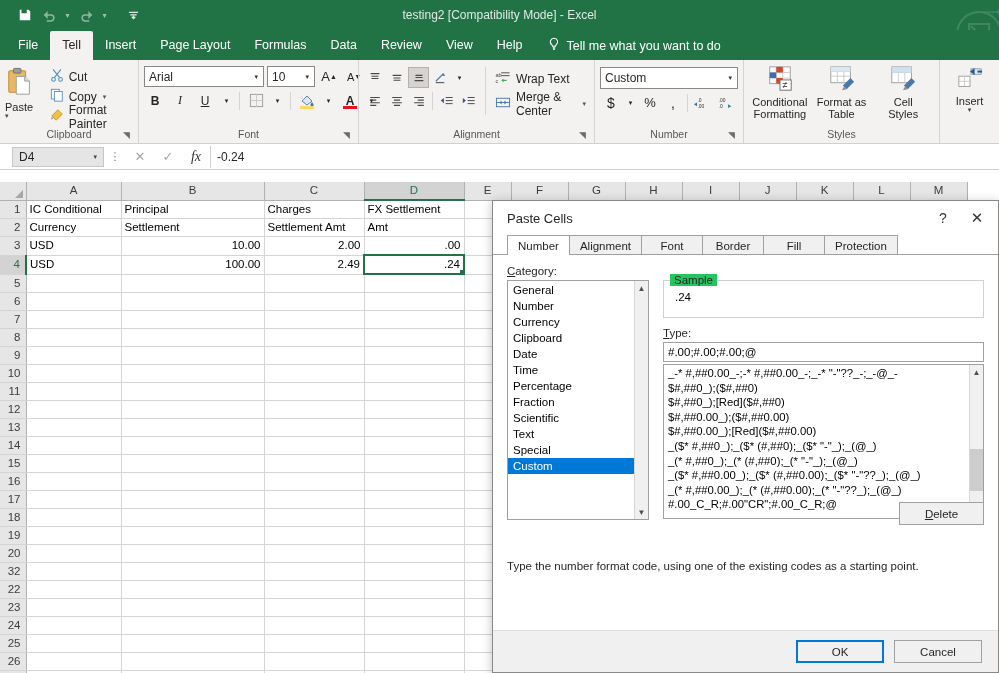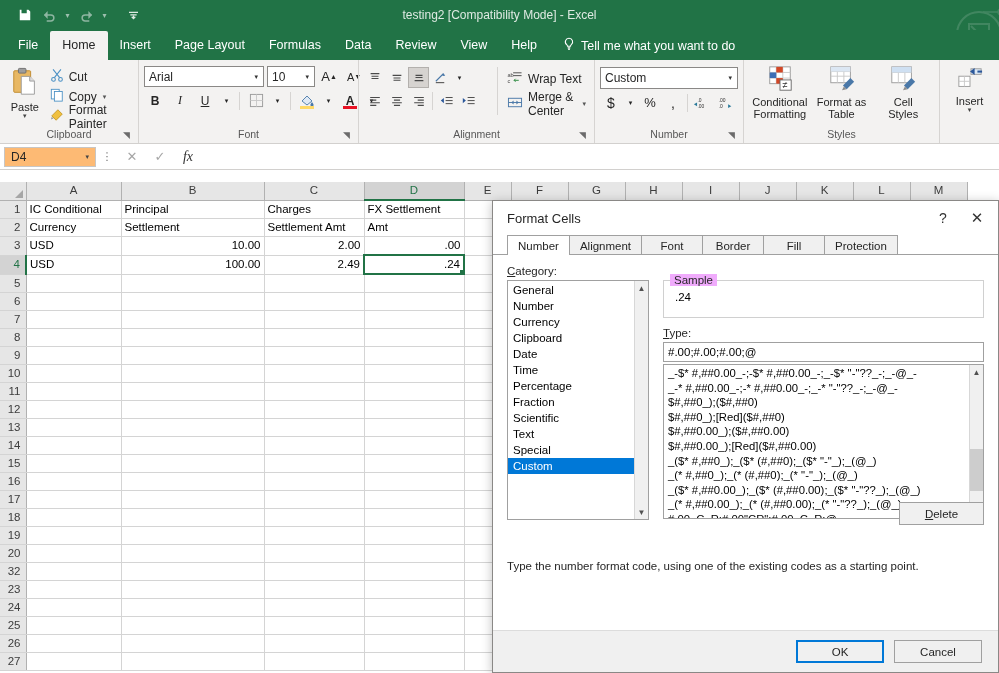--- a/index.html
+++ b/index.html
@@ -51,21 +51,21 @@
   .rgroup { position:relative; display:flex; flex-direction:column; padding: 3px 5px 0 5px; }
   .rgroup + .rgroup { border-left:1px solid #d6d4d2; }
   .rgroup-body { flex:1; display:flex; align-items:flex-start; gap:2px; padding-top:2px;}
   .rgroup-label {
     height:16px; font-size:10.5px; color:#575757; text-align:center; line-height:14px;
     position:relative;
   }
   .dlg-launch { position:absolute; right:3px; bottom:1px; font-size:9px; color:#6b6b6b; }
 
   
-  .paste-btn { width:48px; display:flex; flex-direction:column; align-items:center; padding-top:2px;}
+  .paste-btn { width:48px; display:flex; flex-direction:column; padding-top:2px;}
   .paste-lbl { font-size:11px; color:#262626; margin-top:1px;}
   .paste-car { font-size:7px; color:#444; line-height:6px;}
   .clip-items { display:flex; flex-direction:column; gap:1px; padding-top:2px;}
   .clip-item { display:flex; align-items:center; gap:5px; font-size:12px; color:#262626; height:19px; padding:0 3px;}
   .mini-car { font-size:7px; color:#555; margin-left:1px; }
 
   
   .fontrow { display:flex; align-items:center; gap:3px; }
   .combo {
     border:1px solid #8a8886; background:#fff; height:21px; display:flex; align-items:center;
@@ -91,21 +91,21 @@
   
   .nbtnrow { display:flex; align-items:center; gap:1px; margin-top:3px;}
 
   
   .sbtn { width:62px; display:flex; flex-direction:column; align-items:center; font-size:11px; line-height:12px; color:#262626; text-align:center;}
   .sbtn .cap { margin-top:1px;}
 
   
   .fbar { height:26px; background:#fff; display:flex; align-items:center; border-bottom:1px solid #d2d0ce;}
   .namebox {
-    width:92px; height:20px; margin-left:4px; border:1px solid #c8c6c4; background:#fdba74;
+    width:92px; height:20px; margin-left:12px; border:1px solid #c8c6c4; background:#e5e5e5;
     display:flex; align-items:center; padding:0 2px 0 6px; font-size:12px;
   }
   .namebox .nv { flex:1;}
   .fb-dots { width:22px; text-align:center; color:#767676; font-size:11px; letter-spacing:0; }
   .fb-icons { display:flex; align-items:center; gap:0px; }
   .fb-ico { width:28px; height:22px; display:flex;align-items:center;justify-content:center; font-size:13px; color:#a6a6a6;}
   .fb-ico.fx { color:#333; font-style:italic; font-family:"Liberation Serif", serif; font-size:14px;}
   .fb-input { flex:1; border-left:1px solid #d2d0ce; height:22px; display:flex;align-items:center; padding-left:6px; font-size:12px;}
 
   
@@ -160,21 +160,21 @@
   .catlist { flex:1; padding:1px 0 0 0;}
   .catitem { font-size:11.5px; padding:0 0 0 5px; height:16px; line-height:16px; color:#000;}
   .catitem.sel { background:#0078d7; color:#fff;}
   .vscroll { width:14px; background:#f0f0f0; border-left:1px solid #d7d7d7; display:flex; flex-direction:column; justify-content:space-between;}
   .vs-arrow { height:14px; font-size:8px; color:#505050; display:flex;align-items:center;justify-content:center;}
   .vs-thumb { background:#cdcdcd; }
   .rightcol { flex:1; }
   .fieldset {
     border:1px solid #d0d0d0; border-radius:0; padding:6px 8px 8px 8px; position:relative; height:38px;
   }
-  .fieldset > .legend { position:absolute; top:-7px; left:6px; background:#f0abfc; padding:0 4px; font-size:11.5px;}
+  .fieldset > .legend { position:absolute; top:-7px; left:6px; background:#22c55e; padding:0 4px; font-size:11.5px;}
   .sample-val { font-size:11.5px; color:#000; padding-top:4px; padding-left:3px;}
   .typeinput {
     border:1px solid #a0a0a0; background:#fff; height:20px; display:flex; align-items:center;
     padding:0 4px; font-size:11.5px; color:#000; margin-bottom:2px;
   }
   .typelist { border:1px solid #a0a0a0; background:#fff; height:155px; display:flex; overflow:hidden; }
   .tl-items { flex:1; padding-top:1px; overflow:hidden;}
   .tl-item { font-size:11.3px; height:14.6px; line-height:14.6px; padding-left:4px; white-space:nowrap; color:#000;}
   .deletebtn {
     position:absolute; right:14px; width:85px; height:23px; border:1px solid #a0a0a0; background:#f0f0f0;
@@ -224,21 +224,21 @@
       <path d="M64 38 48 22" stroke="#7dab92" stroke-width="2"></path>
       <circle cx="78" cy="8" r="3" fill="none" stroke="#7dab92" stroke-width="1.5"></circle>
       <circle cx="78" cy="52" r="3" fill="none" stroke="#7dab92" stroke-width="1.5"></circle>
       <path d="M60 8h18M60 52h18" stroke="#7dab92" stroke-width="1.5"></path>
     </svg>
   </div>
 </div>
 
 <div class="tabbar">
   <div class="tab">File</div>
-  <div class="tab active">Home</div>
+  <div class="tab active">Tell</div>
   <div class="tab">Insert</div>
   <div class="tab">Page Layout</div>
   <div class="tab">Formulas</div>
   <div class="tab">Data</div>
   <div class="tab">Review</div>
   <div class="tab">View</div>
   <div class="tab">Help</div>
   <div class="tellme">
     <span class="bulb">
       <svg width="12" height="14" viewBox="0 0 12 14">
@@ -402,21 +402,21 @@
               </svg>
             </div>
           <div class="abtn">
               <svg width="15" height="14" viewBox="0 0 16 16">
                 <path stroke="#4a4a4a" stroke-width="1.1" d="M7 4h8M7 7.5h8M7 11h8"></path>
                 <path fill="#2b579a" d="M1.5 4.5 5 7.5 1.5 10.5z"></path>
               </svg>
             </div>
         </div>
       </div>
-      <div style="display:flex;flex-direction:column;gap:2px;padding-left:6px;border-left:1px solid #d6d4d2;margin-left:12px;">
+      <div style="display:flex;flex-direction:column;gap:2px;padding-left:6px;border-left:1px solid #d6d4d2;">
         <div class="wtxt">
           <span>
             <svg width="16" height="15" viewBox="0 0 16 16">
                 <text x="0" y="7" font-size="6" fill="#4a4a4a" font-family="sans-serif">ab</text>
                 <text x="0" y="14" font-size="6" fill="#4a4a4a" font-family="sans-serif">c</text>
                 <path stroke="#2b8a3e" stroke-width="1" fill="none" d="M7 11h5M7 11l1.6-1.6M7 11l1.6 1.6"></path>
                 <path stroke="#4a4a4a" stroke-width="1" d="M6 3h9M6 6h9"></path>
               </svg>
           </span>
           <span>Wrap Text</span>
@@ -547,20 +547,21 @@
   <div class="namebox">
     <span class="nv">D4</span>
     <span class="carr" style="font-size:7px;color:#444;padding:0 4px;">▾</span>
   </div>
   <div class="fb-dots">⋮</div>
   <div class="fb-icons">
     <div class="fb-ico">✕</div>
     <div class="fb-ico">✓</div>
     <div class="fb-ico fx">fx</div>
   </div>
+  <div class="fb-input">-0.24</div>
 </div>
 
 <div class="gridwrap">
   <table class="grid" id="grid-table">
       <colgroup>
         <col style="width:26px">
         <col style="width:95px">
         <col style="width:143px">
         <col style="width:100px">
         <col style="width:100px">
@@ -921,20 +922,36 @@
           <td class="cell"></td>
           <td class="cell"></td>
           <td class="cell"></td>
           <td class="cell"></td>
           <td class="cell"></td>
           <td class="cell"></td>
           <td class="cell"></td>
           <td class="cell"></td>
         </tr>
         <tr>
+          <th class="rhead">22</th>
+          <td class="cell"></td>
+          <td class="cell"></td>
+          <td class="cell"></td>
+          <td class="cell"></td>
+          <td class="cell"></td>
+          <td class="cell"></td>
+          <td class="cell"></td>
+          <td class="cell"></td>
+          <td class="cell"></td>
+          <td class="cell"></td>
+          <td class="cell"></td>
+          <td class="cell"></td>
+          <td class="cell"></td>
+        </tr>
+        <tr>
           <th class="rhead">23</th>
           <td class="cell"></td>
           <td class="cell"></td>
           <td class="cell"></td>
           <td class="cell"></td>
           <td class="cell"></td>
           <td class="cell"></td>
           <td class="cell"></td>
           <td class="cell"></td>
           <td class="cell"></td>
@@ -1006,21 +1023,21 @@
           <td class="cell"></td>
           <td class="cell"></td>
           <td class="cell"></td>
         </tr>
       </tbody>
     </table>
 </div>
 
 <div class="dialog">
   <div class="dlg-title">
-    <span class="t">Format Cells</span>
+    <span class="t">Paste Cells</span>
     <span class="dlg-help">?</span>
     <span class="dlg-close">✕</span>
   </div>
   <div class="dlg-tabs">
     <div class="dtab active">Number</div>
     <div class="dtab">Alignment</div>
     <div class="dtab">Font</div>
     <div class="dtab">Border</div>
     <div class="dtab">Fill</div>
     <div class="dtab">Protection</div>
@@ -1050,21 +1067,20 @@
       </div>
       <div class="rightcol">
         <div class="fieldset">
           <span class="legend">Sample</span>
           <div class="sample-val">.24</div>
         </div>
         <div class="lbl" style="margin-top:9px;"><u>T</u>ype:</div>
         <div class="typeinput">#.00;#.00;#.00;@</div>
         <div class="typelist">
           <div class="tl-items" id="type-list">
-              <div class="tl-item">_-$* #,##0.00_-;-$* #,##0.00_-;_-$* "-"??_-;_-@_-</div>
               <div class="tl-item">_-* #,##0.00_-;-* #,##0.00_-;_-* "-"??_-;_-@_-</div>
               <div class="tl-item">$#,##0_);($#,##0)</div>
               <div class="tl-item">$#,##0_);[Red]($#,##0)</div>
               <div class="tl-item">$#,##0.00_);($#,##0.00)</div>
               <div class="tl-item">$#,##0.00_);[Red]($#,##0.00)</div>
               <div class="tl-item">_($* #,##0_);_($* (#,##0);_($* "-"_);_(@_)</div>
               <div class="tl-item">_(* #,##0_);_(* (#,##0);_(* "-"_);_(@_)</div>
               <div class="tl-item">_($* #,##0.00_);_($* (#,##0.00);_($* "-"??_);_(@_)</div>
               <div class="tl-item">_(* #,##0.00_);_(* (#,##0.00);_(* "-"??_);_(@_)</div>
               <div class="tl-item">#.00_C_R;#.00"CR";#.00_C_R;@</div>

